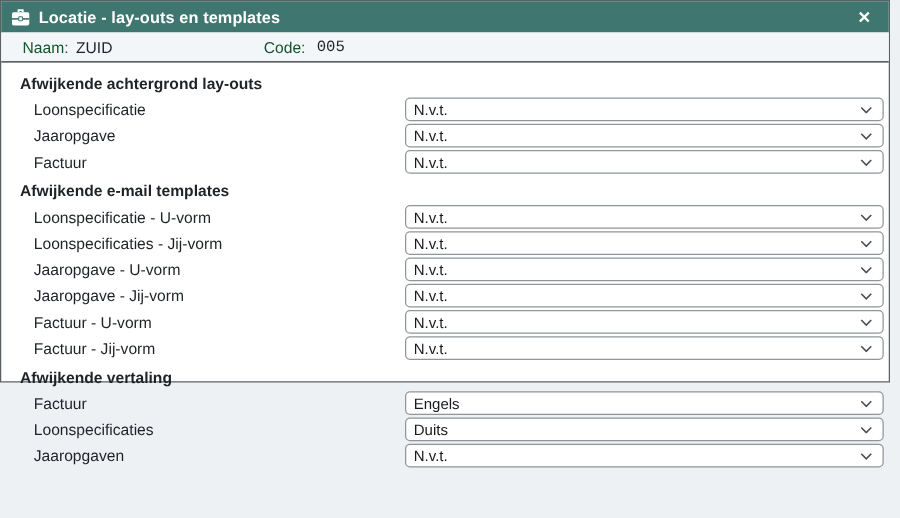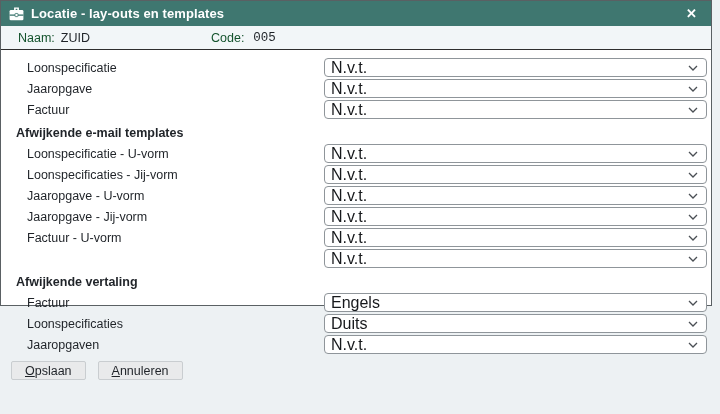--- a/index.html
+++ b/index.html
@@ -61,21 +61,21 @@
   }
   .row .lbl { font-size: 12.5px; }
   .select {
     margin-left: auto; margin-right: 4px;
     width: 383px; height: 19px;
     background: #ffffff;
     border: 1px solid #8f959a;
     border-radius: 4px;
     display: flex; align-items: center;
     padding: 0 8px 0 6px;
-    font-size: 16px;
+    font-size: 12px;
     cursor: default;
   }
   .select .sel-val { flex: 1; color: #17191c; }
   .select svg { flex: none; }
   
   .footer {
     margin-top: 6px;
     display: flex; gap: 12px;
     padding-left: 10px;
   }
@@ -119,20 +119,21 @@
     </span>
     <span class="code-group">
       <span class="lbl">Code:</span>
       <span class="val">005</span>
     </span>
   </div>
 
   <div class="body">
 
     <div class="sec">
+      <div class="section-title">Afwijkende achtergrond lay-outs</div>
       <div class="row">
         <span class="lbl">Loonspecificatie</span>
         <div class="select">
           <span class="sel-val">N.v.t.</span>
           <svg width="10" height="6" viewBox="0 0 10 6">
               <polyline points="1,1 5,5 9,1" fill="none" stroke="#4a4f54" stroke-width="1.3"></polyline>
             </svg>
         </div>
       </div>
       <div class="row">
@@ -196,20 +197,21 @@
       <div class="row">
         <span class="lbl">Factuur - U-vorm</span>
         <div class="select">
           <span class="sel-val">N.v.t.</span>
           <svg width="10" height="6" viewBox="0 0 10 6">
               <polyline points="1,1 5,5 9,1" fill="none" stroke="#4a4f54" stroke-width="1.3"></polyline>
             </svg>
         </div>
       </div>
       <div class="row">
+        <span class="lbl">Factuur - Jij-vorm</span>
         <div class="select">
           <span class="sel-val">N.v.t.</span>
           <svg width="10" height="6" viewBox="0 0 10 6">
               <polyline points="1,1 5,5 9,1" fill="none" stroke="#4a4f54" stroke-width="1.3"></polyline>
             </svg>
         </div>
       </div>
     </div>
 
     <div class="sec">
@@ -236,23 +238,15 @@
         <span class="lbl">Jaaropgaven</span>
         <div class="select">
           <span class="sel-val">N.v.t.</span>
           <svg width="10" height="6" viewBox="0 0 10 6">
               <polyline points="1,1 5,5 9,1" fill="none" stroke="#4a4f54" stroke-width="1.3"></polyline>
             </svg>
         </div>
       </div>
     </div>
 
-    <div class="footer">
-      <button class="btn">
-          <span>Opslaan</span>
-        </button>
-      <button class="btn">
-          <span>Annuleren</span>
-        </button>
-    </div>
 
   </div>
 </div>
 
 </body></html>

